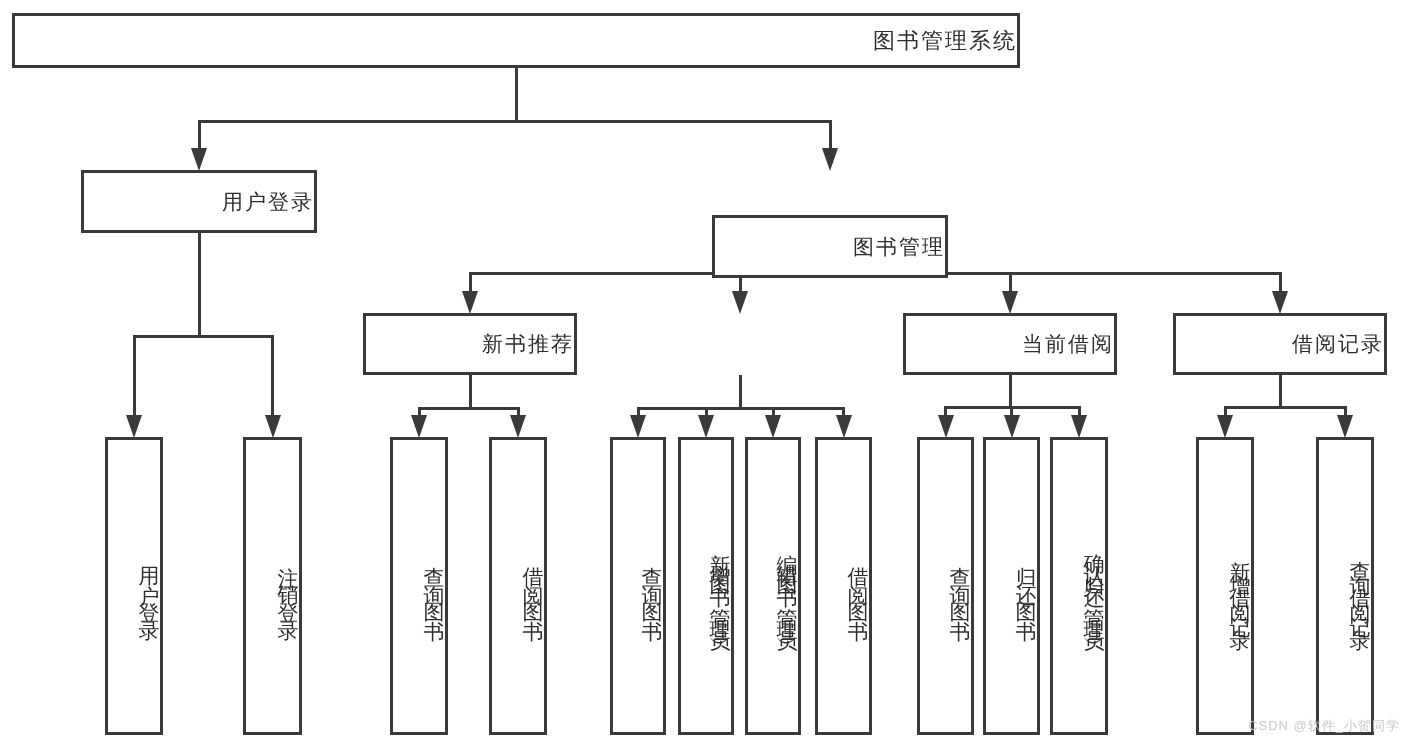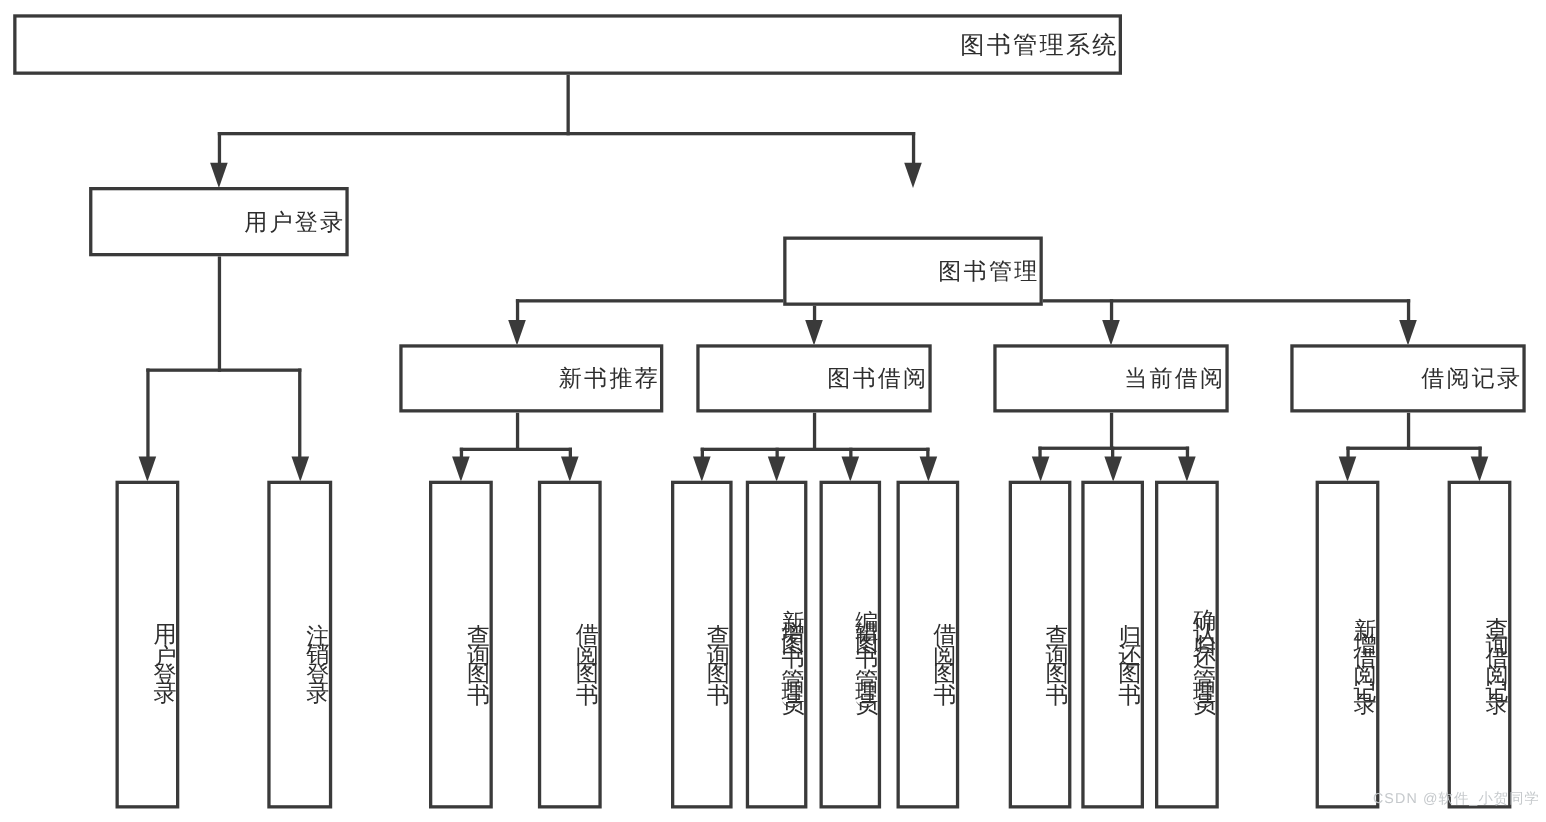--- a/index.html
+++ b/index.html
@@ -53,25 +53,22 @@
   <div class="watermark" style="color: rgb(195, 199, 202);">CSDN @软件_小贺同学</div>
 <div class="node h title" style="left: 12px; top: 13px; width: 1008px; height: 55px; border-color: rgb(58, 58, 58); background: rgb(255, 255, 255); color: rgb(46, 46, 46);">
       <span>图书管理系统</span>
     </div>
     <div class="node h" style="left: 81px; top: 170px; width: 236px; height: 63px; border-color: rgb(58, 58, 58); background: rgb(255, 255, 255); color: rgb(46, 46, 46);">
       <span>用户登录</span>
     </div>
     <div class="node h" style="left: 712px; top: 170px; width: 236px; height: 63px; border-color: rgb(58, 58, 58); background: rgb(255, 255, 255); color: rgb(46, 46, 46); margin-top: 45px;">
       <span>图书管理</span>
     </div>
-    <div class="node h" style="left: 363px; top: 313px; width: 240px; height: 62px; border-color: rgb(58, 58, 58); background: rgb(255, 255, 255); color: rgb(46, 46, 46);">
+    <div class="node h" style="left: 363px; top: 313px; width: 214px; height: 62px; border-color: rgb(58, 58, 58); background: rgb(255, 255, 255); color: rgb(46, 46, 46);">
       <span>新书推荐</span>
-    </div>
-    <div class="node h" style="left: 633px; top: 313px; width: 214px; height: 62px; border-color: rgb(58, 58, 58); background: rgb(255, 255, 255); color: rgb(46, 46, 46);">
-      <span>图书借阅</span>
     </div>
     <div class="node h" style="left: 903px; top: 313px; width: 214px; height: 62px; border-color: rgb(58, 58, 58); background: rgb(255, 255, 255); color: rgb(46, 46, 46);">
       <span>当前借阅</span>
     </div>
     <div class="node h" style="left: 1173px; top: 313px; width: 214px; height: 62px; border-color: rgb(58, 58, 58); background: rgb(255, 255, 255); color: rgb(46, 46, 46);">
       <span>借阅记录</span>
     </div>
     <div class="node v" style="left: 105px; top: 437px; width: 58px; height: 298px; border-color: rgb(58, 58, 58); background: rgb(255, 255, 255); color: rgb(46, 46, 46);">
       <span style="letter-spacing: 18px;">用户登录</span>
     </div>

